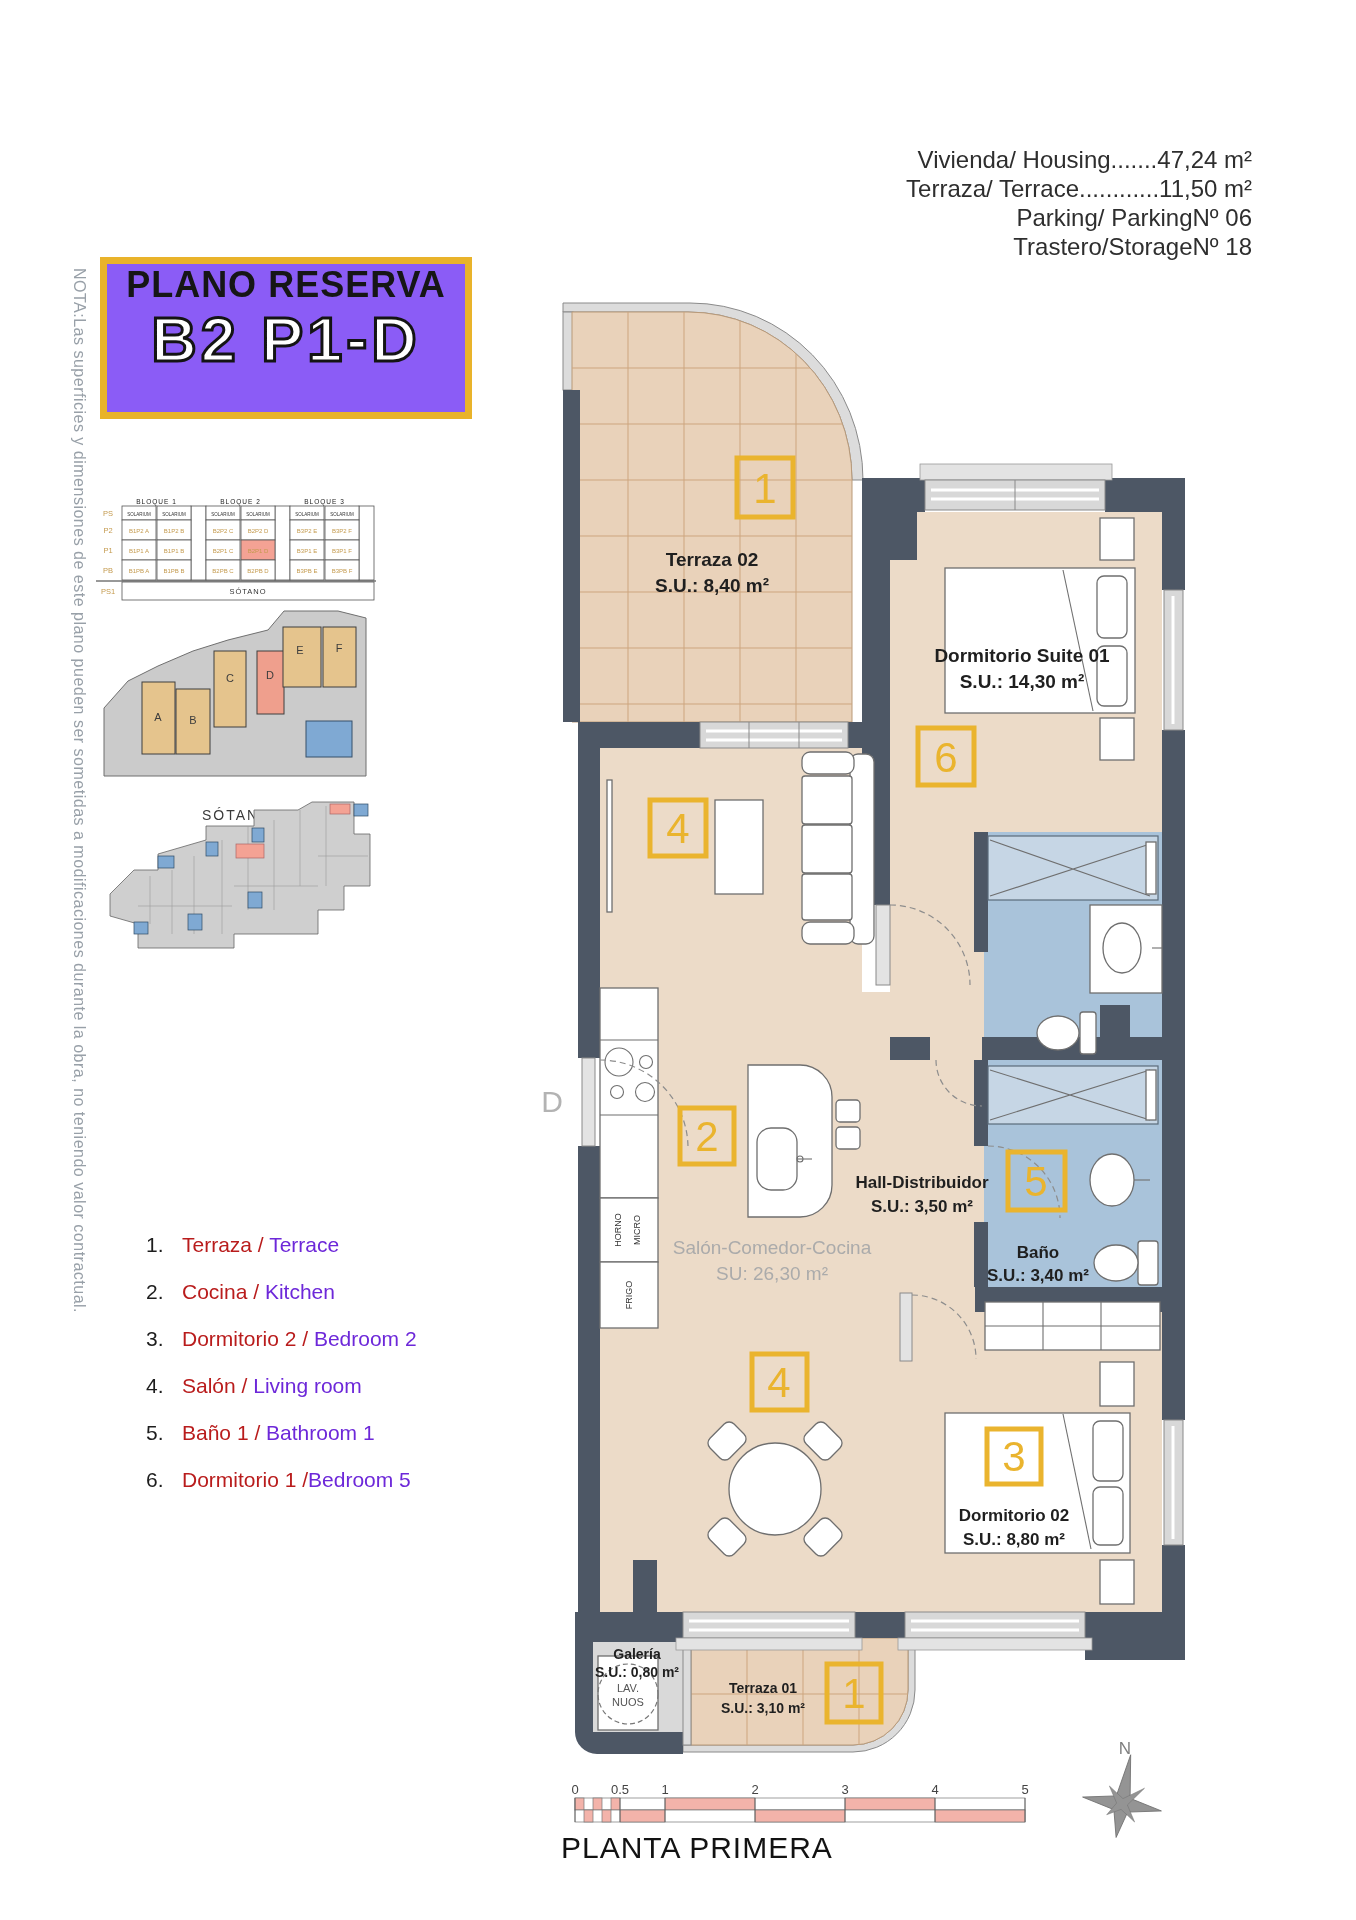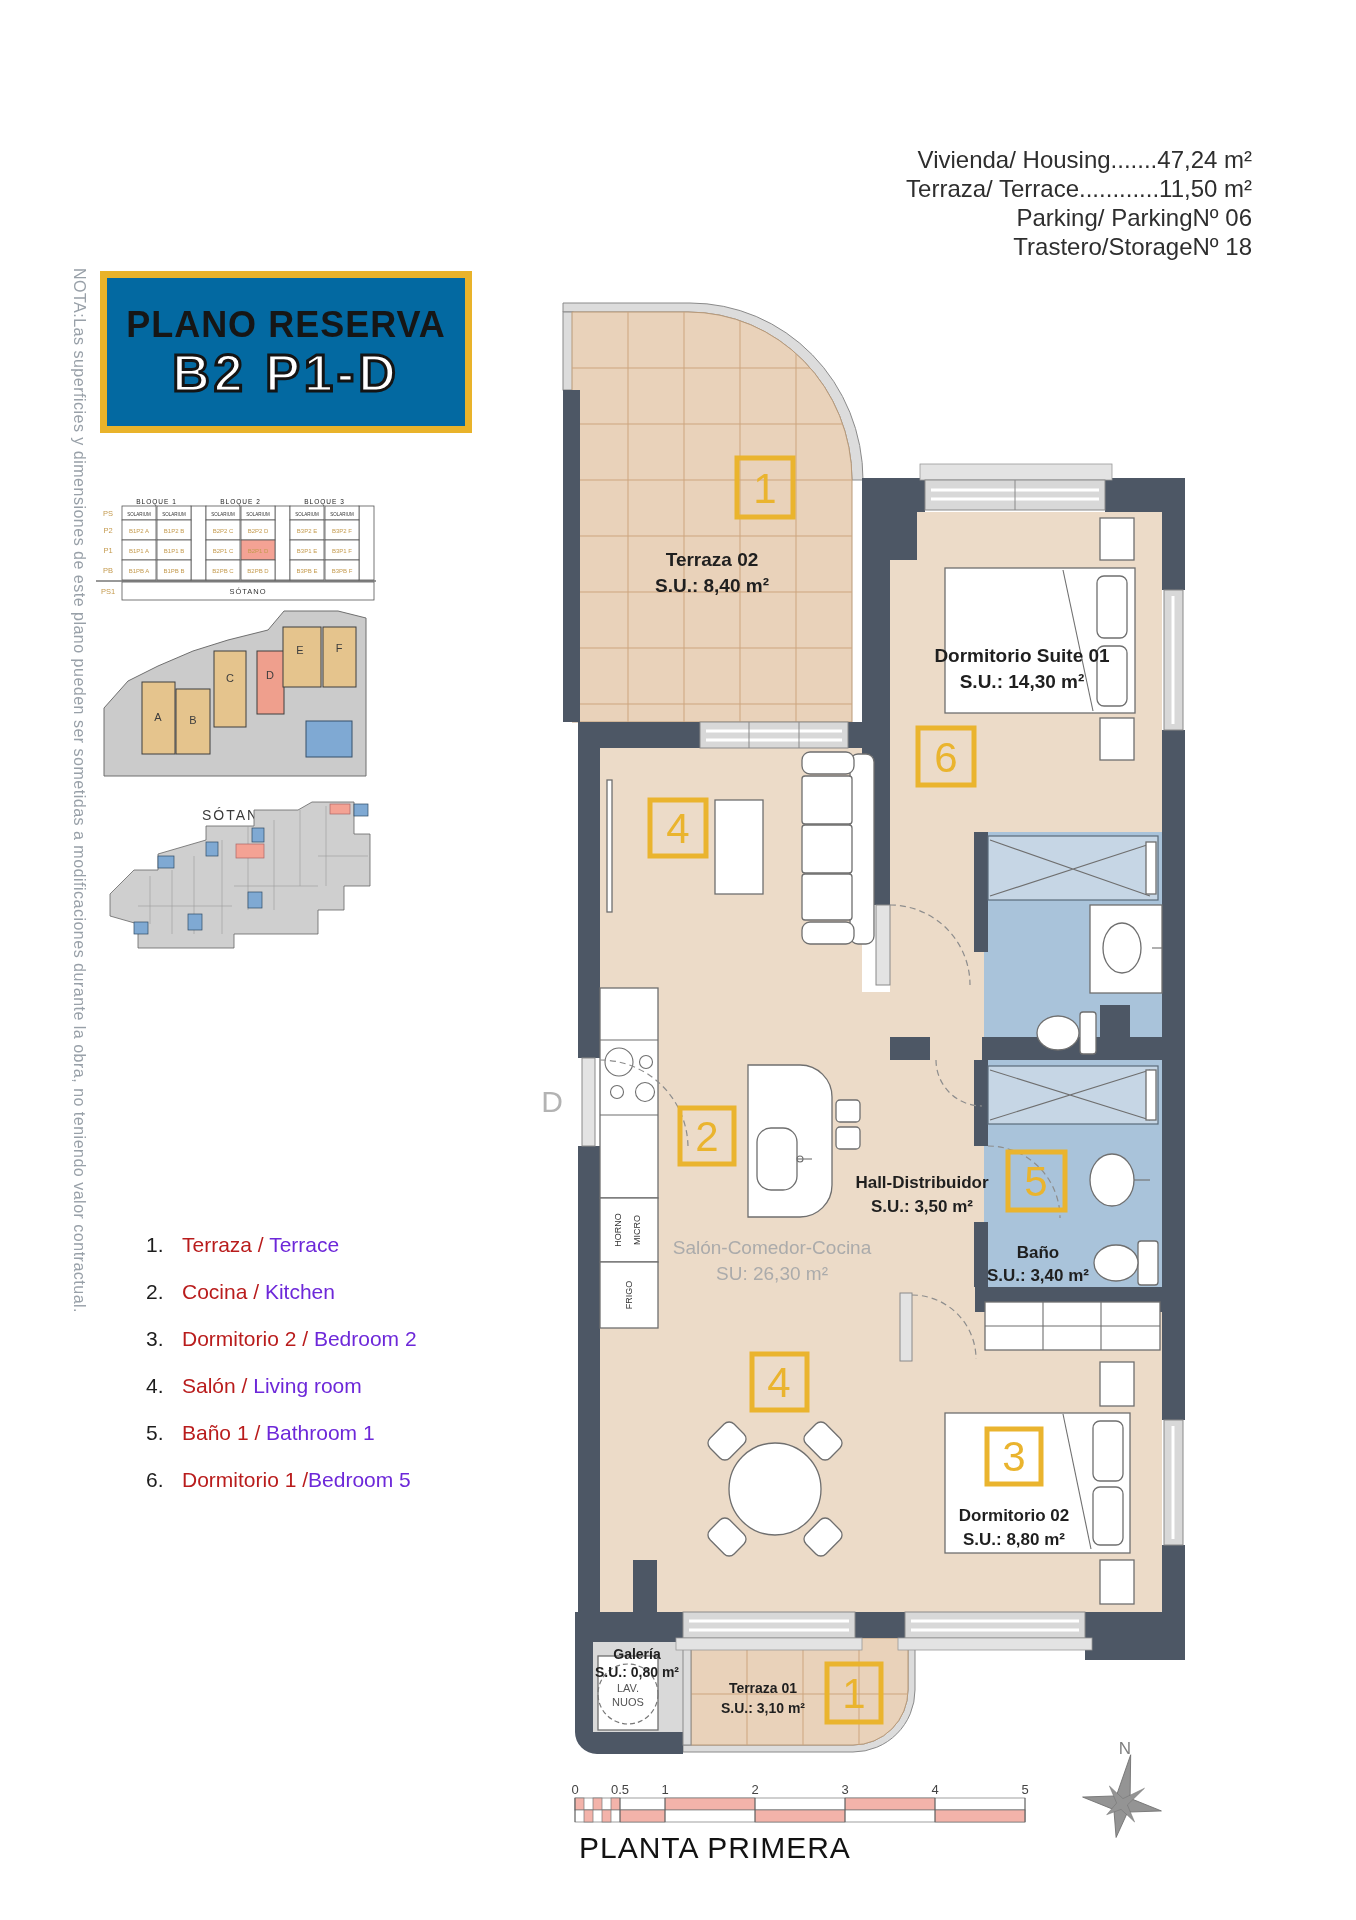--- a/index.html
+++ b/index.html
@@ -5,39 +5,39 @@
   html,body{margin:0;padding:0}
   body{width:1356px;height:1920px;position:relative;background:#fff;
        font-family:"Liberation Sans",sans-serif;overflow:hidden}
 
   
   .nota{position:absolute;left:88px;top:268px;width:1150px;
         transform:rotate(90deg);transform-origin:0 0;
         font-size:16px;color:#98a0a8;letter-spacing:.5px;white-space:nowrap}
 
   
-  .title-box{position:absolute;left:100px;top:271px;width:358px;height:148px;
-             border:7px solid #e9b32a;background:#0369a1;display:flex;flex-direction:column;
-             align-items:center;justify-content:center}
+  .title-box{position:absolute;left:100px;top:257px;width:358px;height:148px;
+             border:7px solid #e9b32a;background:#8b5cf6;display:flex;flex-direction:column;
+             align-items:center;}
   .title-line1{font-size:36px;font-weight:700;color:#161616;letter-spacing:1px}
-  .title-line2{font-size:52px;font-weight:800;color:#fff;letter-spacing:4px;line-height:1.05;
+  .title-line2{font-size:63px;font-weight:800;color:#fff;letter-spacing:4px;line-height:1.05;
                -webkit-text-stroke:3px #141414}
 
   
   .info{position:absolute;left:906px;top:145px;width:346px;color:#2e2e2e;font-size:24px}
   .info-row{display:flex;justify-content:flex-end;line-height:29px;white-space:nowrap}
 
   
   .legend{position:absolute;left:146px;top:1233px;font-size:21px}
   .legend-row{margin-bottom:23px;white-space:nowrap}
   .lnum{display:inline-block;width:36px;color:#1d1d1d}
   .les{color:#b91c1c}
   .len{color:#6d28d9}
 
-  .planta-title{position:absolute;left:579px;top:1831px;font-size:30px;color:#121212;
+  .planta-title{position:absolute;left:561px;top:1831px;font-size:30px;color:#121212;
                 letter-spacing:1px}
 
   
   svg{position:absolute;overflow:visible}
   svg text{font-family:"Liberation Sans",sans-serif}
   .wall{fill:#4d5765}
   .floor{fill:#ecdbc8}
   .bluefloor{fill:#a9c3da}
   .grayfloor{fill:#d9d9d9}
   .tile{fill:#e9d2ba;stroke:#b99a79;stroke-width:1}

